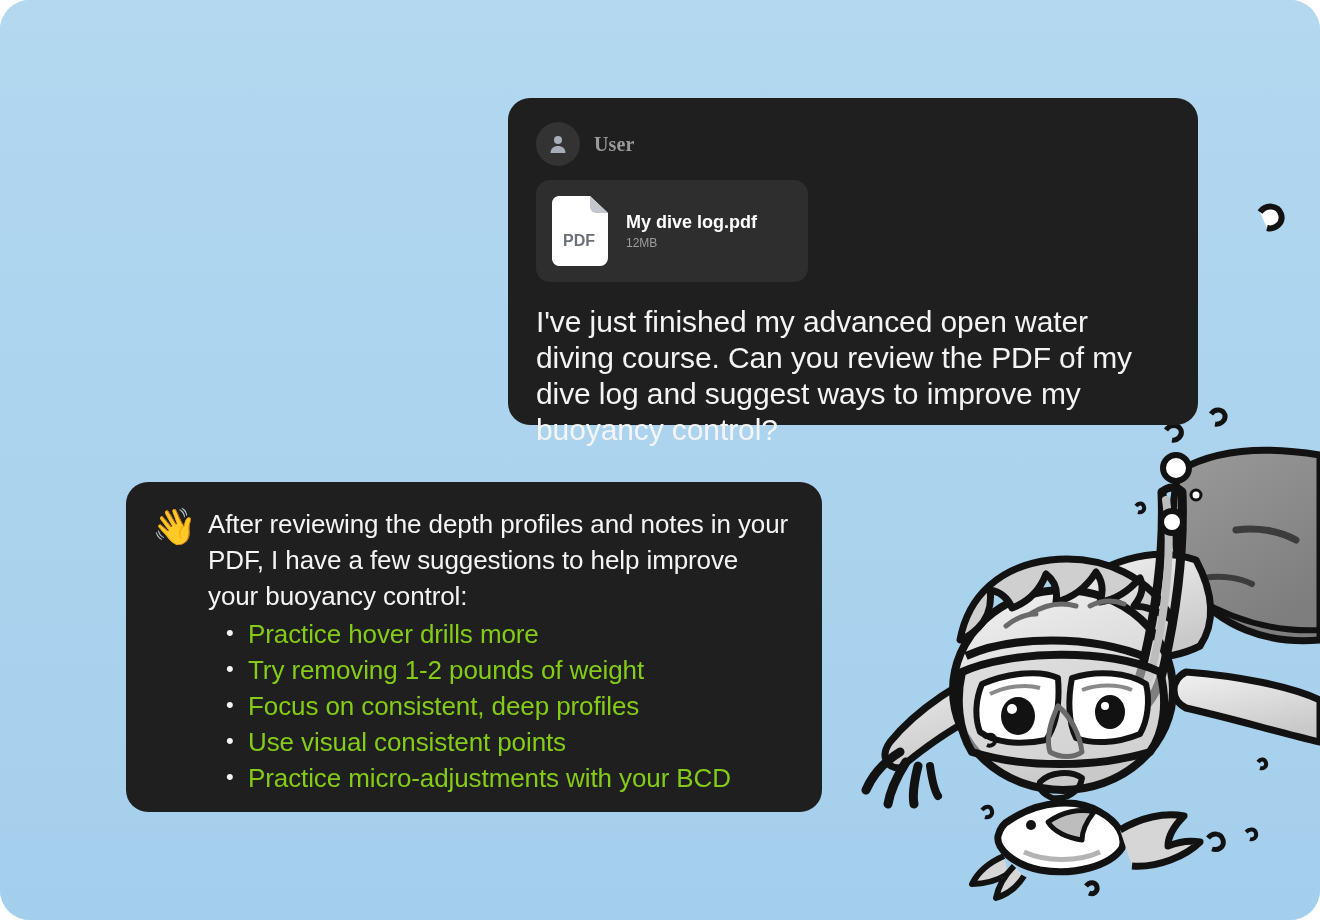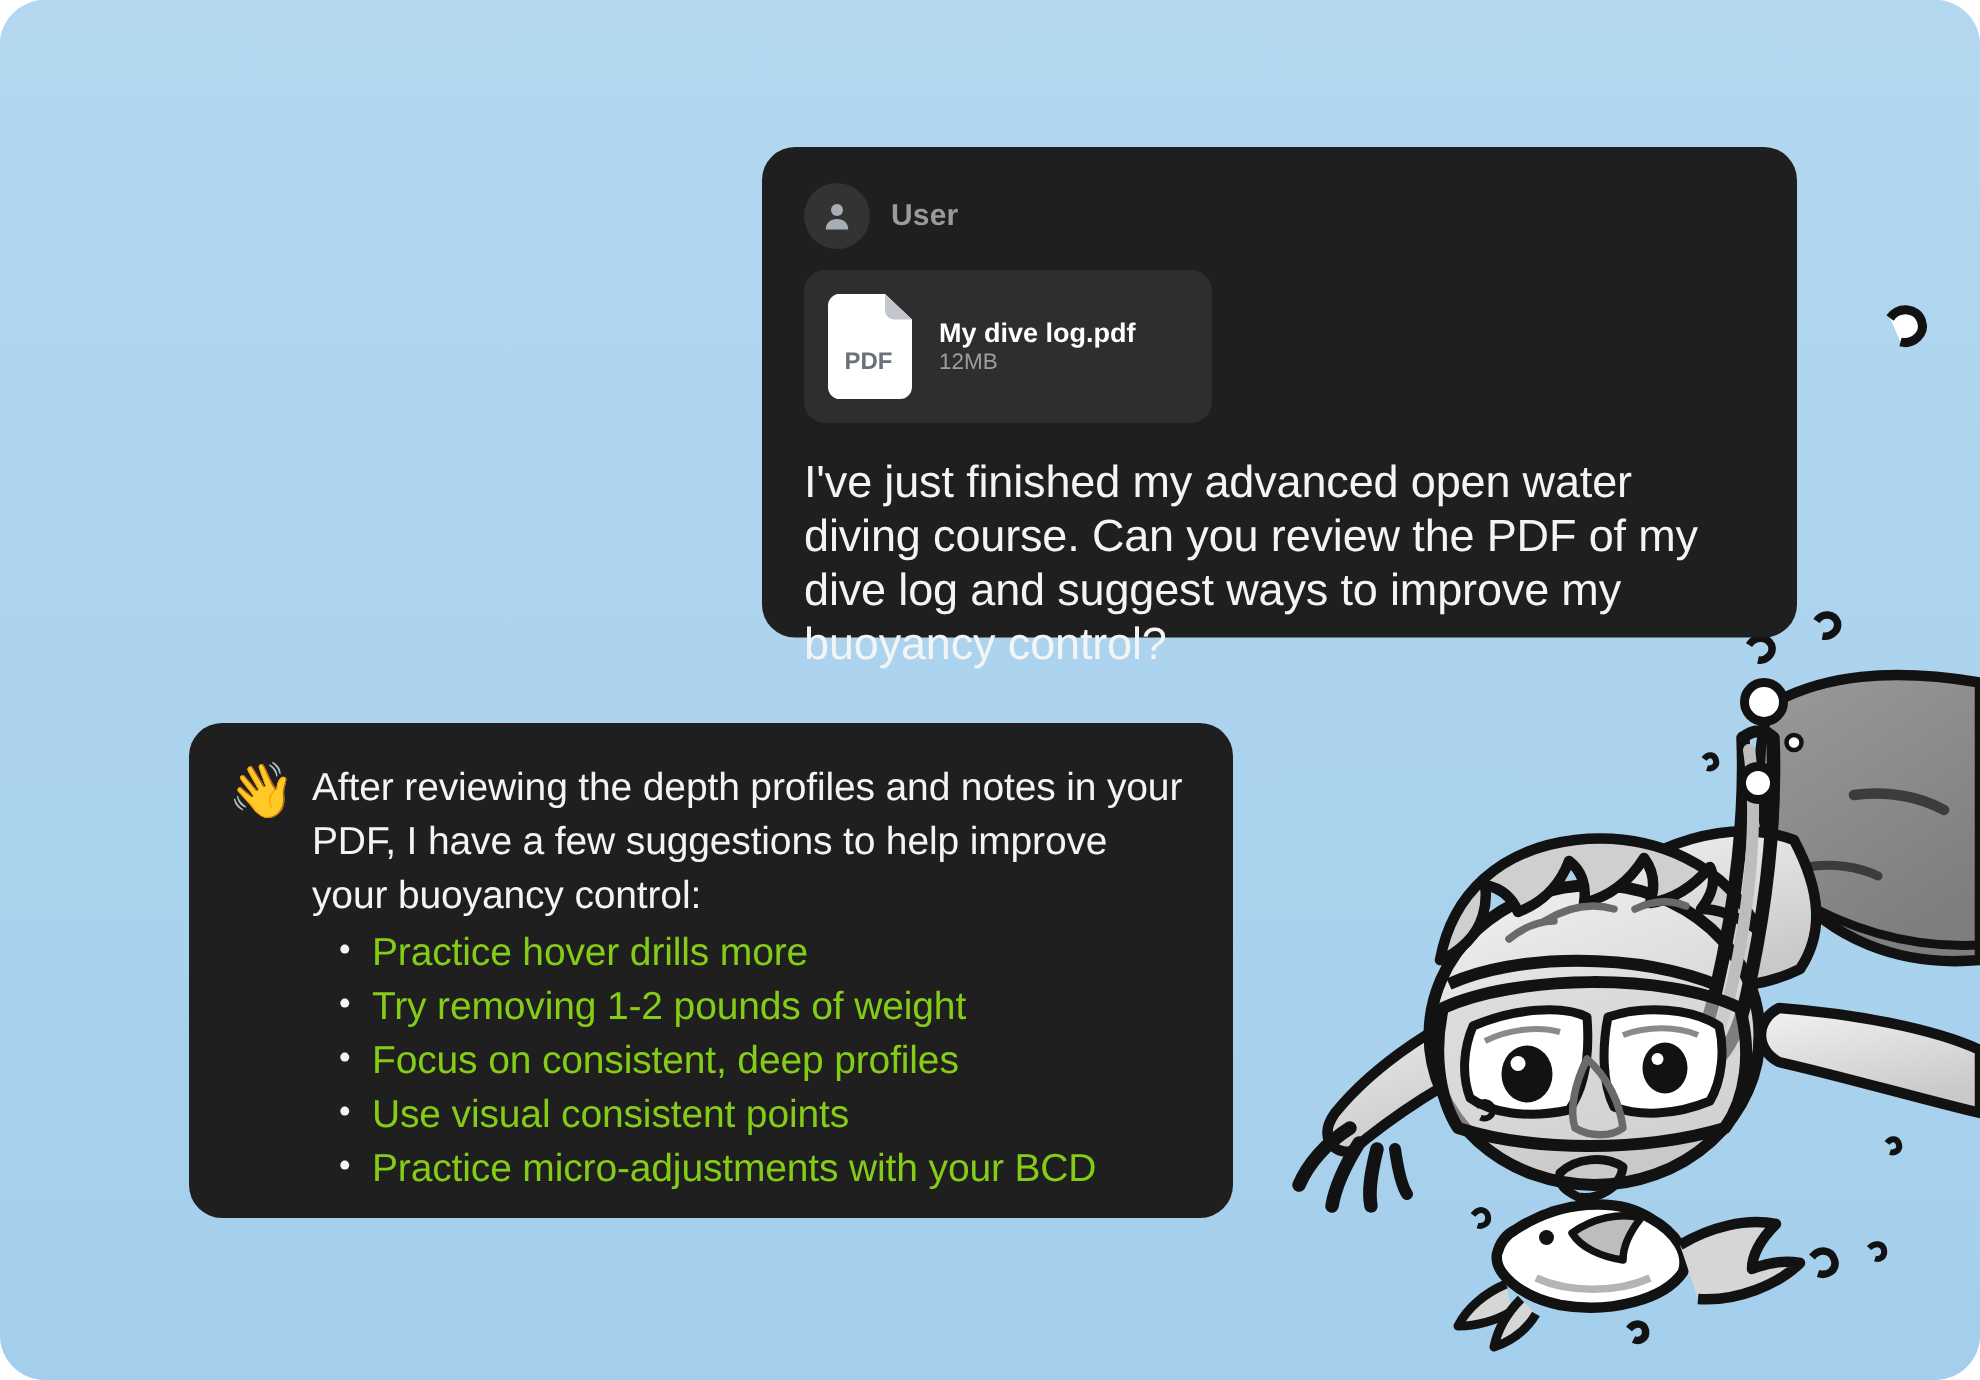--- a/index.html
+++ b/index.html
@@ -53,20 +53,21 @@
     height: 330px;
     padding: 24px 30px 26px 26px;
   }
 
   
   .user-header {
     display: flex;
     align-items: center;
     gap: 14px;
     margin-bottom: 14px;
+    font-family: Liberation Serif, serif;
   }
 
   .avatar {
     width: 44px;
     height: 44px;
     border-radius: 50%;
     background: #333333;
     display: flex;
     align-items: center;
     justify-content: center;
@@ -104,21 +105,21 @@
   .file-name {
     font-size: 18px;
     font-weight: bold;
     color: #ffffff;
     line-height: 1.25;
     white-space: nowrap;
     text-align: center;
   }
 
   .file-size {
-    font-size: 15px;
+    font-size: 12px;
     color: #9d9d9d;
     margin-top: 4px;
     line-height: 1.2;
   }
 
   
   .msg-text {
     font-size: 30px;
     line-height: 36px;
     color: #f4f4f4;

